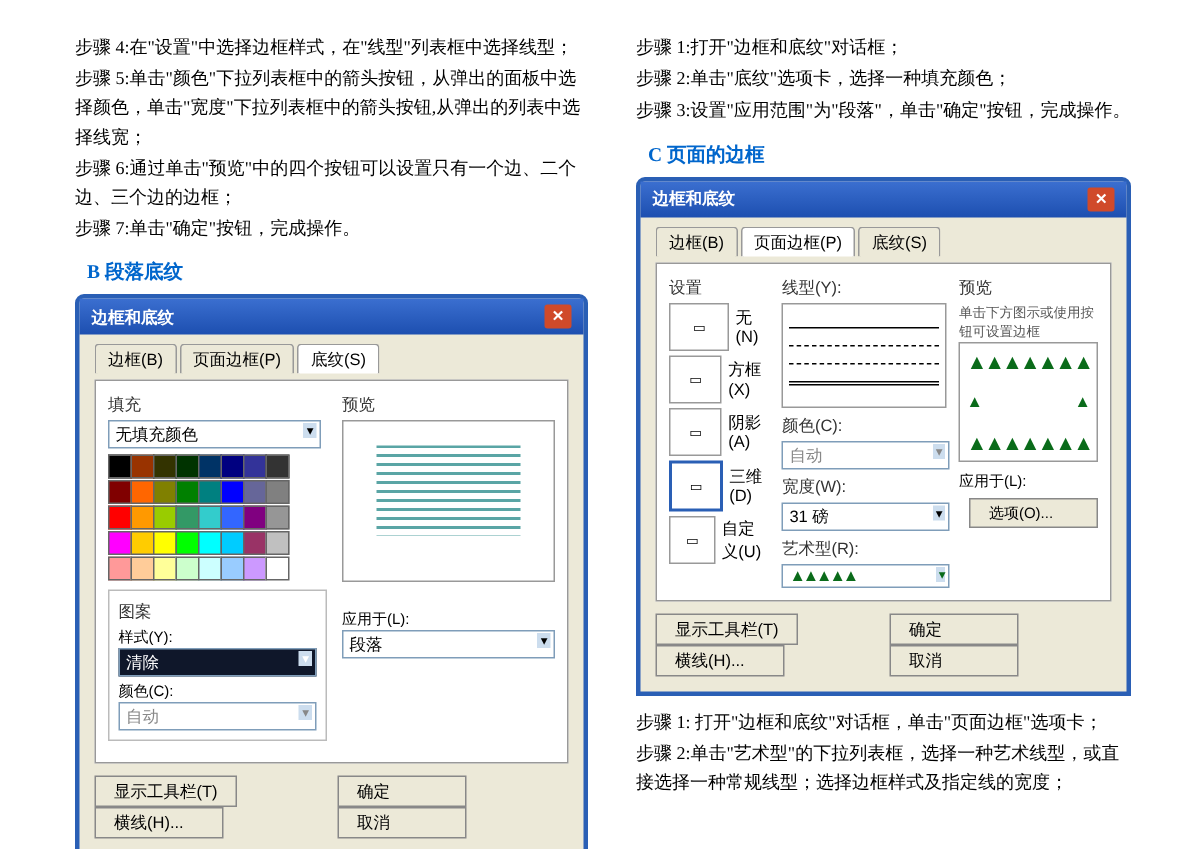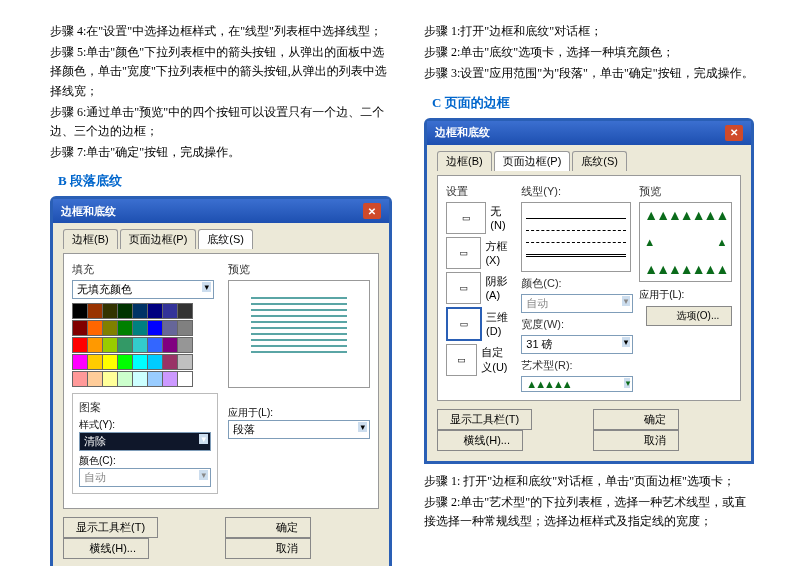--- a/index.html
+++ b/index.html
@@ -9,21 +9,21 @@
 b{font-weight:400}
 .section-title{color:#0066cc;font-weight:700;margin:10px 0 6px 8px;font-size:13px}
 .dlg{border:3px solid #2a5fb5;border-radius:6px 6px 0 0;background:#ece9d8;font-family:"Tahoma","SimSun",sans-serif;font-size:11px;margin-top:4px}
 .dlg-title{background:linear-gradient(#3b6fd0,#1d4fb0);color:#fff;padding:4px 8px;display:flex;justify-content:space-between;align-items:center;font-weight:700}
 .x{background:#d04a2a;color:#fff;width:18px;height:16px;display:flex;align-items:center;justify-content:center;border-radius:2px;font-size:10px}
 .dlg-body{padding:6px 10px 10px}
 .tabs{display:flex;gap:2px;margin-bottom:4px}
 .tab{padding:2px 8px;border:1px solid #999;border-bottom:none;background:#ece9d8;border-radius:3px 3px 0 0}
 .tab.active{background:#fff;font-weight:400}
 .panel{border:1px solid #999;background:#fff;padding:8px}
-.btn{border:1px solid #888;background:#ece9d8;padding:2px 12px;min-width:60px;text-align:right;display:inline-block}
+.btn{border:1px solid #888;background:#ece9d8;padding:2px 12px;min-width:60px;text-align:left;display:inline-block}
 .swatch-grid{display:grid;grid-template-columns:repeat(8,14px);gap:1px;margin:4px 0}
 .sw{width:14px;height:14px;border:1px solid #666}
 .preview-box{border:1px solid #999;height:90px;background:#fff;position:relative;padding:8px}
 .lines{height:60px;background:repeating-linear-gradient(#5aa5a5,#5aa5a5 2px,#fff 2px,#fff 6px);margin:8px 14px}
 .combo{border:1px solid #7f9db9;background:#fff;padding:1px 16px 1px 4px;position:relative;display:inline-block;min-width:80px}
 .combo::after{content:"▾";position:absolute;right:2px;top:1px;background:#cde;padding:0 2px;font-size:9px}
 .btnrow{display:flex;justify-content:space-between;margin-top:8px}
 .fs{border:1px solid #bbb;padding:6px;margin-bottom:6px}
 .fs-l{color:#333;font-size:11px;margin-bottom:3px}
 .setcol{display:flex;flex-direction:column;gap:3px}
@@ -185,20 +185,21 @@
     </div>
     <div class="fs-l" style="margin-top:4px">颜色(C):</div>
     <div class="combo" style="width:90px;color:#888">自动</div>
     <div class="fs-l" style="margin-top:4px">宽度(W):</div>
     <div class="combo" style="width:90px">31 磅</div>
     <div class="fs-l" style="margin-top:4px">艺术型(R):</div>
     <div class="combo" style="width:90px;color:#0a6b1a;letter-spacing:-2px">▲▲▲▲▲</div>
    </div>
    <div style="flex:1">
     <div class="fs-l">预览</div>
+    <div style="font-size:9px;color:#555">单击下方图示或使用按钮可设置边框</div>
     <div class="trees">
      <div class="treerow">▲▲▲▲▲▲▲</div>
      <div style="display:flex;justify-content:space-between;color:#0a6b1a">▲<span></span>▲</div>
      <div class="treerow">▲▲▲▲▲▲▲</div>
     </div>
     <div style="margin-top:6px;font-size:10px">应用于(L):</div>
     <div style="text-align:right;margin-top:4px"><span class="btn" style="font-size:10px">选项(O)...</span></div>
    </div>
   </div>
   <div class="btnrow">

